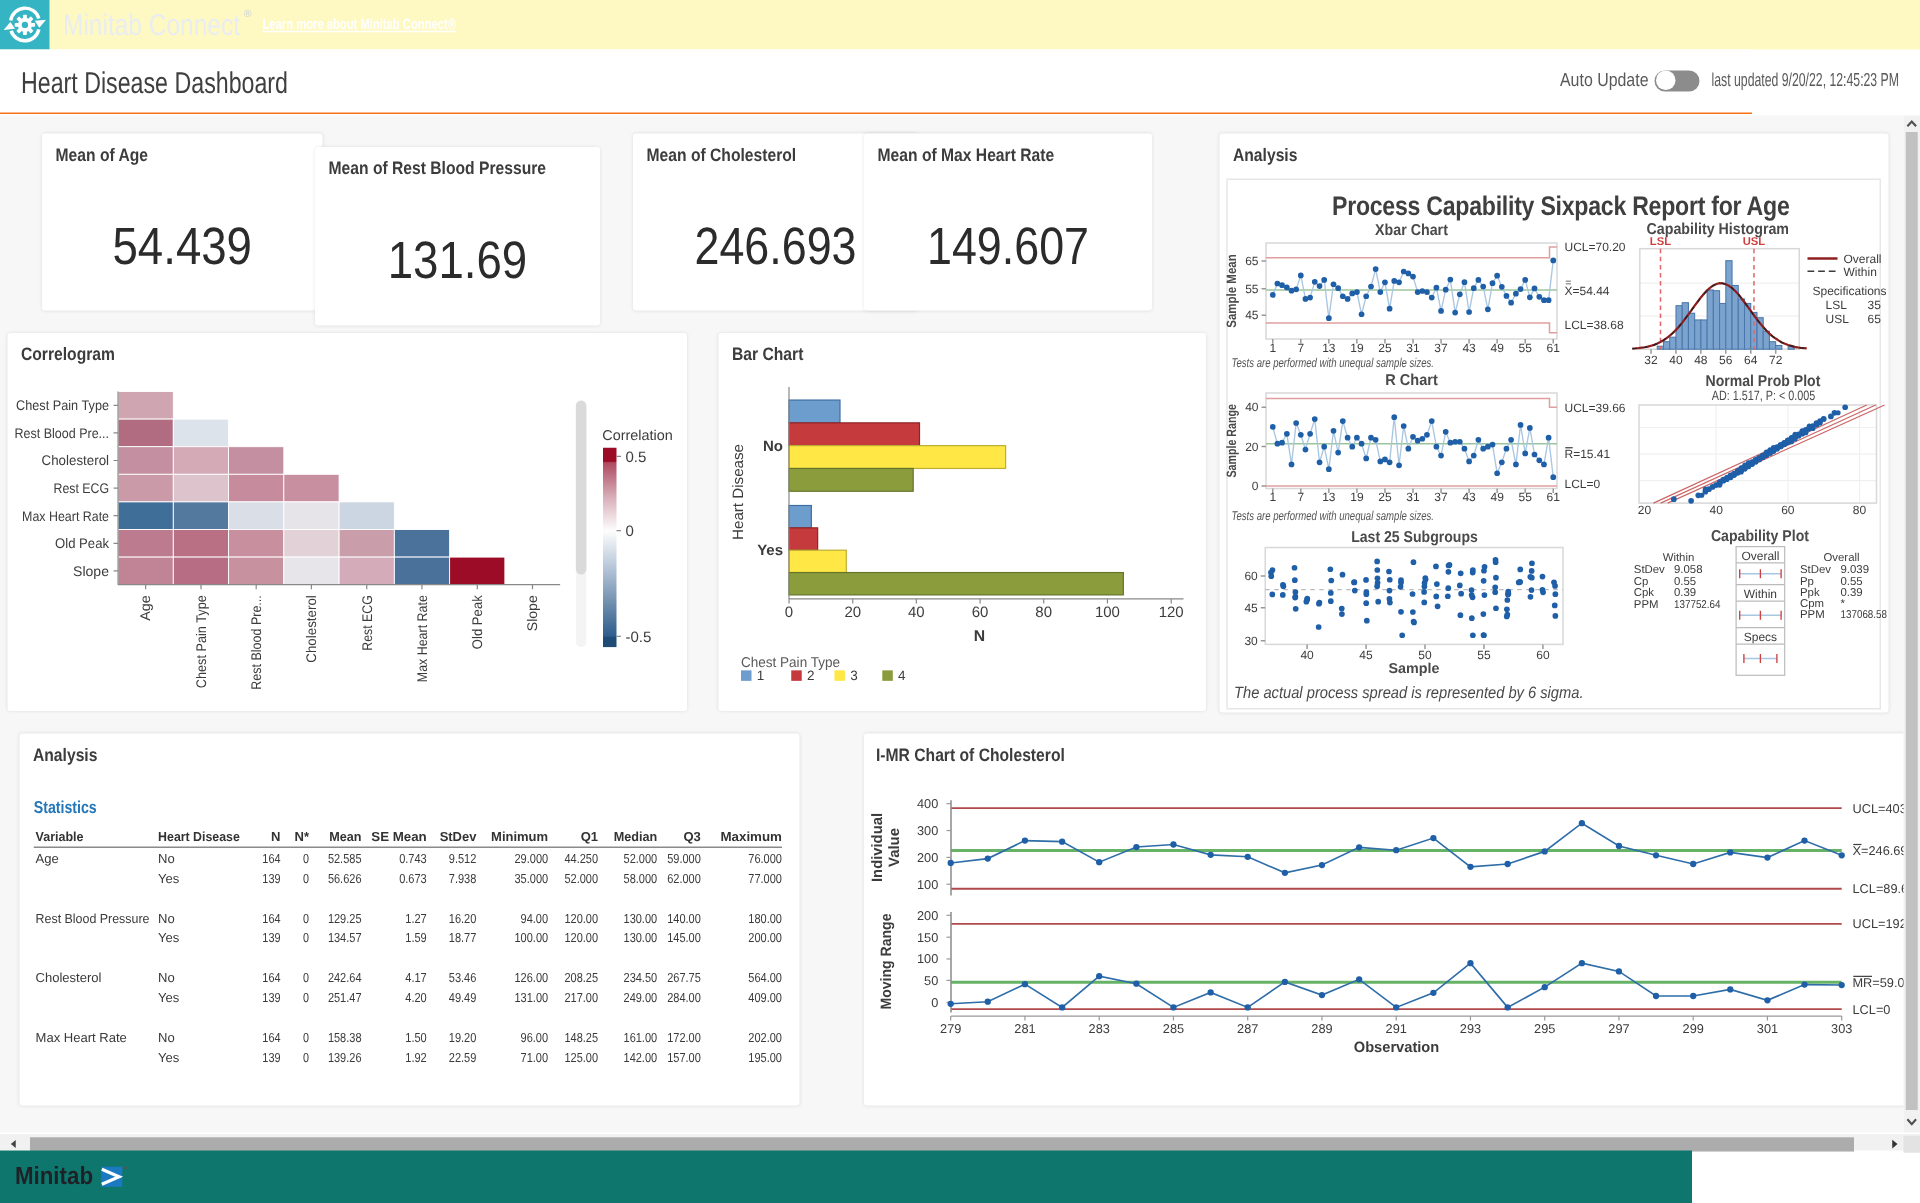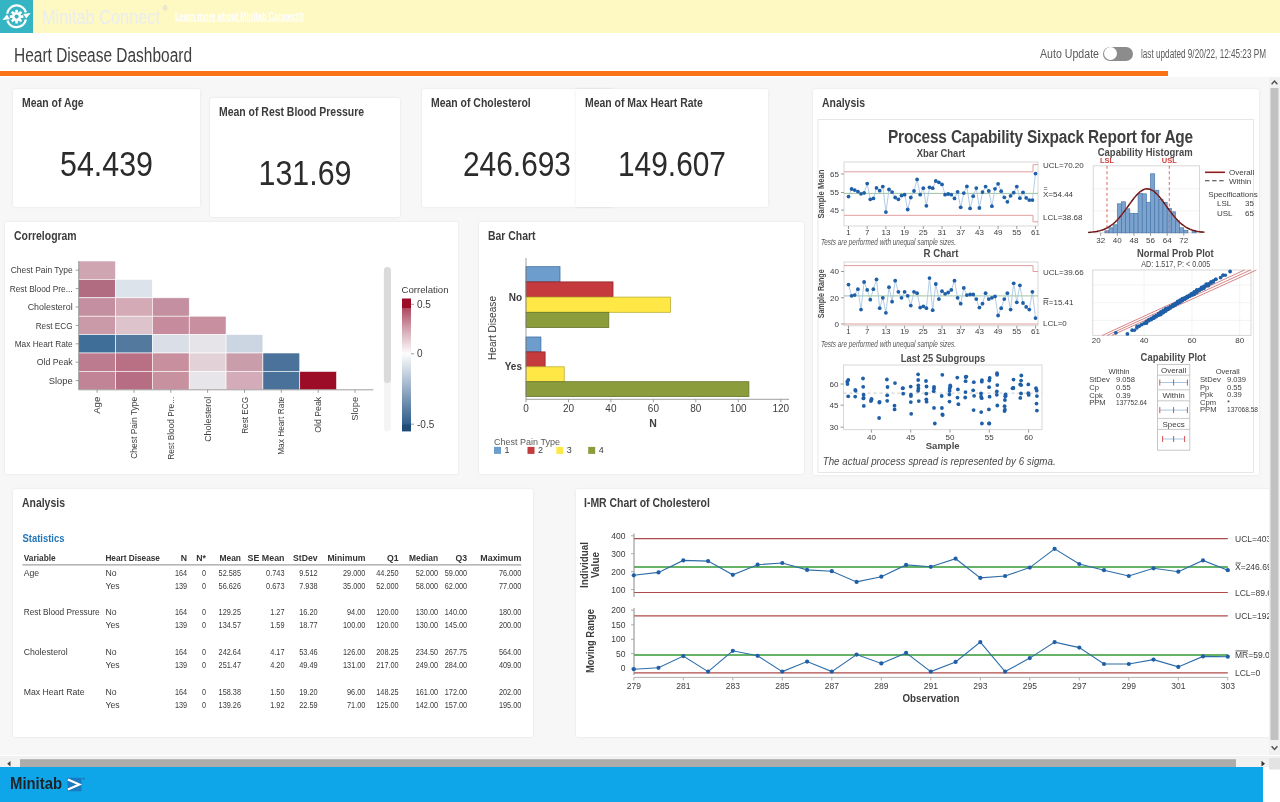--- a/index.html
+++ b/index.html
@@ -34,32 +34,32 @@
    </g>
    <circle cx="16.6" cy="16.6" r="2.1" fill="#35B5C4"></circle>
   </svg>
  </div>
  <svg class="abs" style="left:0;top:0" width="640" height="33">
   <text x="42" y="23.5" font-size="20" fill="#E9EDF1" textLength="118" lengthAdjust="spacingAndGlyphs" font-family="Liberation Sans">Minitab Connect</text>
   <text x="162.5" y="11" font-size="7" fill="#C8CED4">®</text>
   <text x="175" y="19.5" font-size="10" font-weight="bold" fill="#fff" textLength="129" lengthAdjust="spacingAndGlyphs" style="text-decoration:underline">Learn more about Minitab Connect®</text>
  </svg>
 </div>
-<div class="abs" style="left:0;top:33px;width:1168px;height:43px;background:#fff;border-bottom:5px solid #f97316">
+<div class="abs" style="left:0;top:33px;width:1168px;height:43px;background:#fff;border-bottom:1px solid #f97316">
  <svg class="abs" style="left:0;top:0" width="1280" height="43">
   <text x="14" y="29" font-size="20" fill="#3F3F3F" textLength="178" lengthAdjust="spacingAndGlyphs">Heart Disease Dashboard</text>
   <text x="1040" y="24.5" font-size="12.5" fill="#595959" textLength="59" lengthAdjust="spacingAndGlyphs">Auto Update</text>
   <text x="1141" y="24.5" font-size="12.5" fill="#595959" textLength="125" lengthAdjust="spacingAndGlyphs">last updated 9/20/22, 12:45:23 PM</text>
  </svg>
  <div class="abs" style="left:1103px;top:13.5px;width:30px;height:14px;background:#8C8C8C;border-radius:7px">
   <div class="abs" style="left:0.5px;top:0.5px;width:13px;height:13px;background:#fff;border-radius:50%"></div>
  </div>
 </div>
 <div class="abs" style="left:0;top:77px;width:1269px;height:678px;background:#F7F7F8"></div>
-<div class="card" style="left:13px;top:88.5px;width:187px;height:118.5px">
+<div class="card" style="left:28px;top:88.5px;width:187px;height:118.5px">
  <div class="ctitle">Mean of Age</div>
  <svg class="abs" style="left:0;top:0" width="187" height="118.5">
       <text x="93.5" y="87" font-size="35" fill="#2B2B2B" text-anchor="middle" textLength="93" lengthAdjust="spacingAndGlyphs">54.439</text>
     </svg>
 </div>
 <div class="card" style="left:210px;top:98px;width:190px;height:118.5px">
  <div class="ctitle">Mean of Rest Blood Pressure</div>
  <svg class="abs" style="left:0;top:0" width="190" height="118.5">
       <text x="95.0" y="87" font-size="35" fill="#2B2B2B" text-anchor="middle" textLength="93" lengthAdjust="spacingAndGlyphs">131.69</text>
     </svg>
@@ -1050,21 +1050,21 @@
  </svg>
 </div>
 <div class="abs" style="left:0;top:755.5px;width:1280px;height:11.5px;background:#F1F1F1">
  <svg width="1280" height="11.5">
   <path d="M 10.5 3.0 L 7.2 5.7 L 10.5 8.4 Z" fill="#444"></path>
   <rect x="20" y="1.2" width="1216" height="9.5" fill="#ACACAC"></rect>
   <path d="M 1261.5 2.8 L 1265 5.7 L 1261.5 8.6 Z" fill="#333"></path>
   <rect x="1269" y="0" width="11" height="11.5" fill="#E3E3E3"></rect>
  </svg>
 </div>
-<div class="abs" style="left:0;top:767px;width:1263px;height:35px;background:#0ea5e9">
+<div class="abs" style="left:0;top:767px;width:1128px;height:35px;background:#0f766e">
  <svg class="abs" style="left:0;top:0" width="120" height="35">
       <text x="10" y="22" font-size="16.5" font-weight="bold" fill="#1E2226" textLength="52" lengthAdjust="spacingAndGlyphs">Minitab</text>
     </svg>
  <svg class="abs" style="left:67px;top:9.5px" width="20" height="15" viewBox="0 0 20 15">
   <rect x="0.5" y="0.8" width="14" height="13.4" fill="#1B79C2"></rect>
   <path d="M 0.9 2.5 L 12.4 7.5 L 0.9 12.5" stroke="#fff" stroke-width="2.1" fill="none"></path>
   <circle cx="16.6" cy="1.6" r="0.9" fill="#555"></circle>
  </svg>
 </div>
 </body></html>

